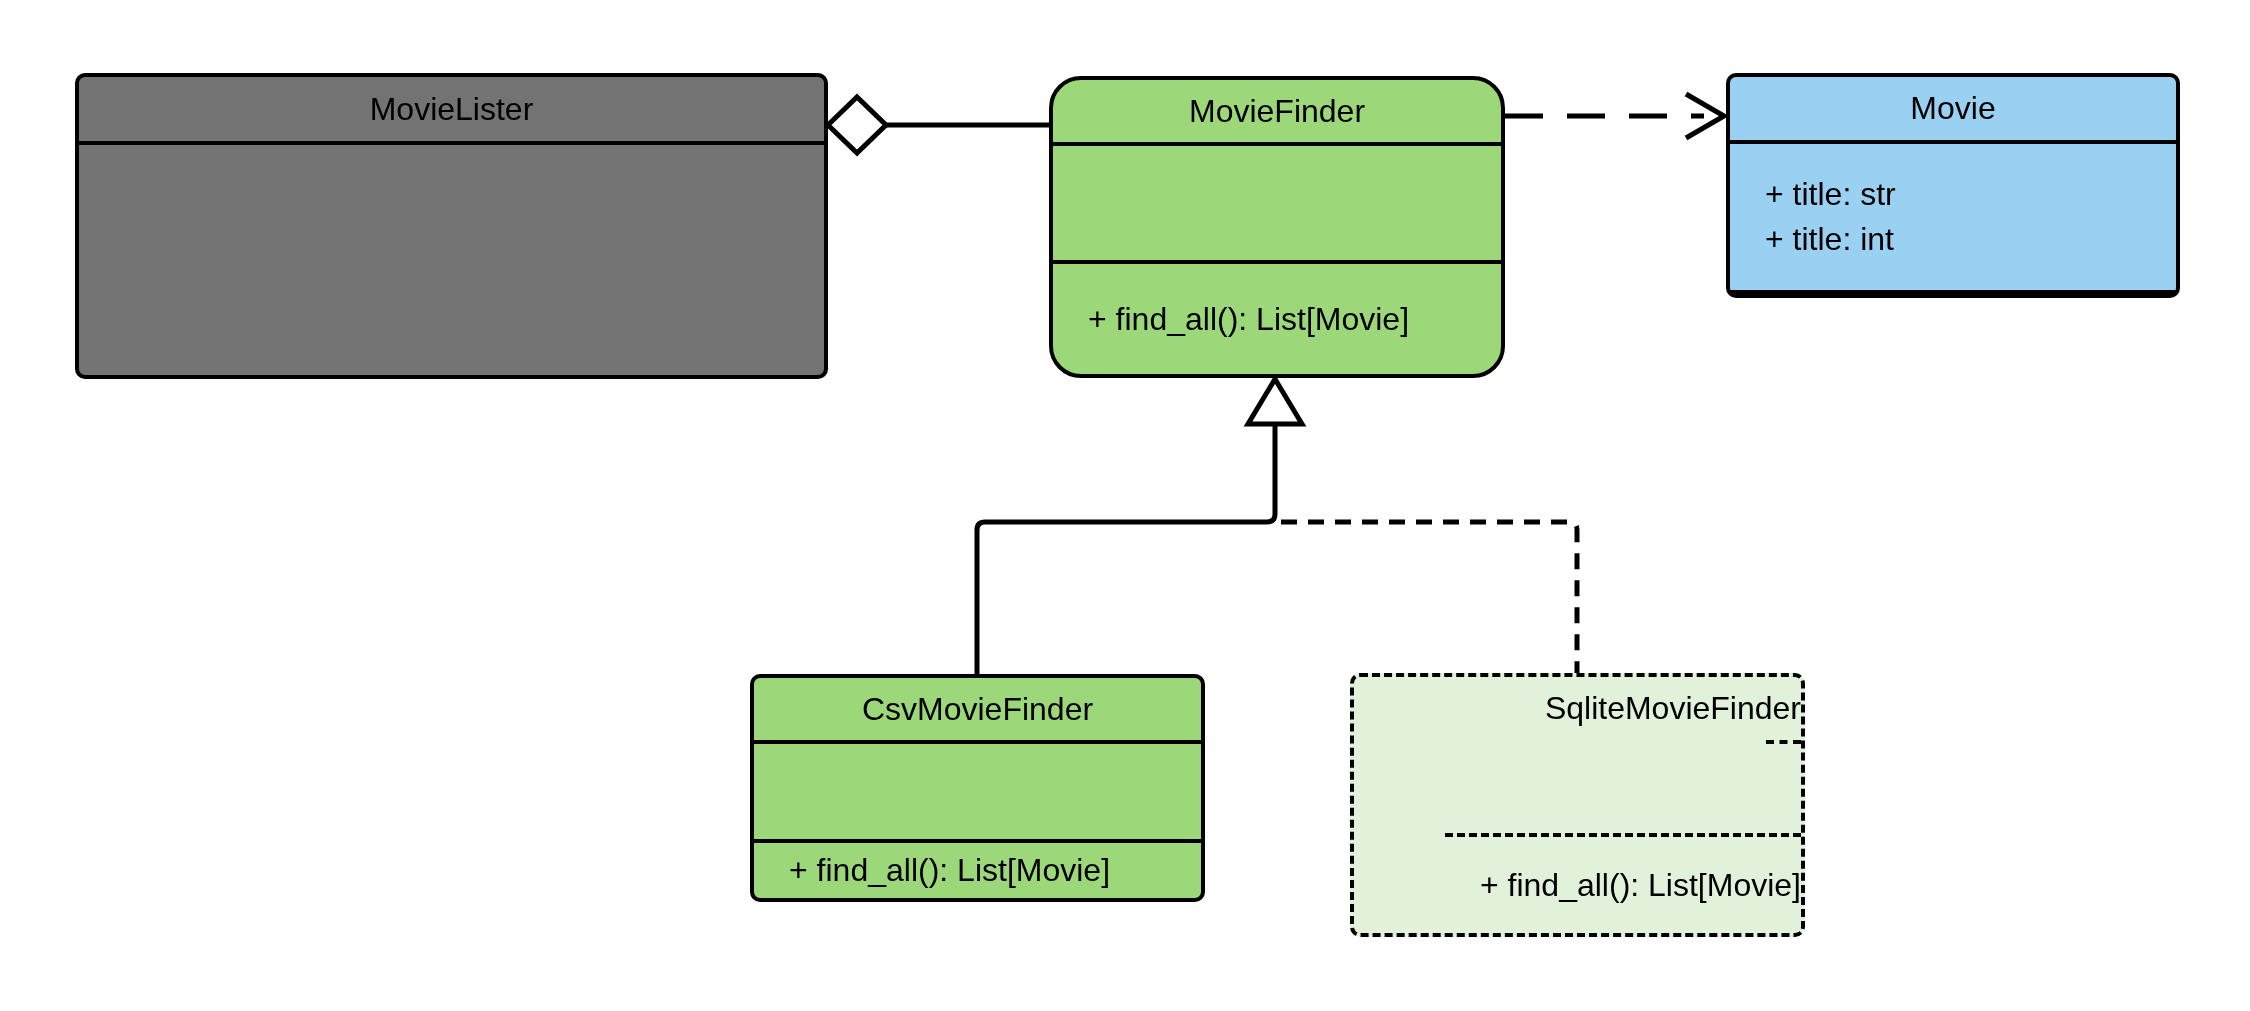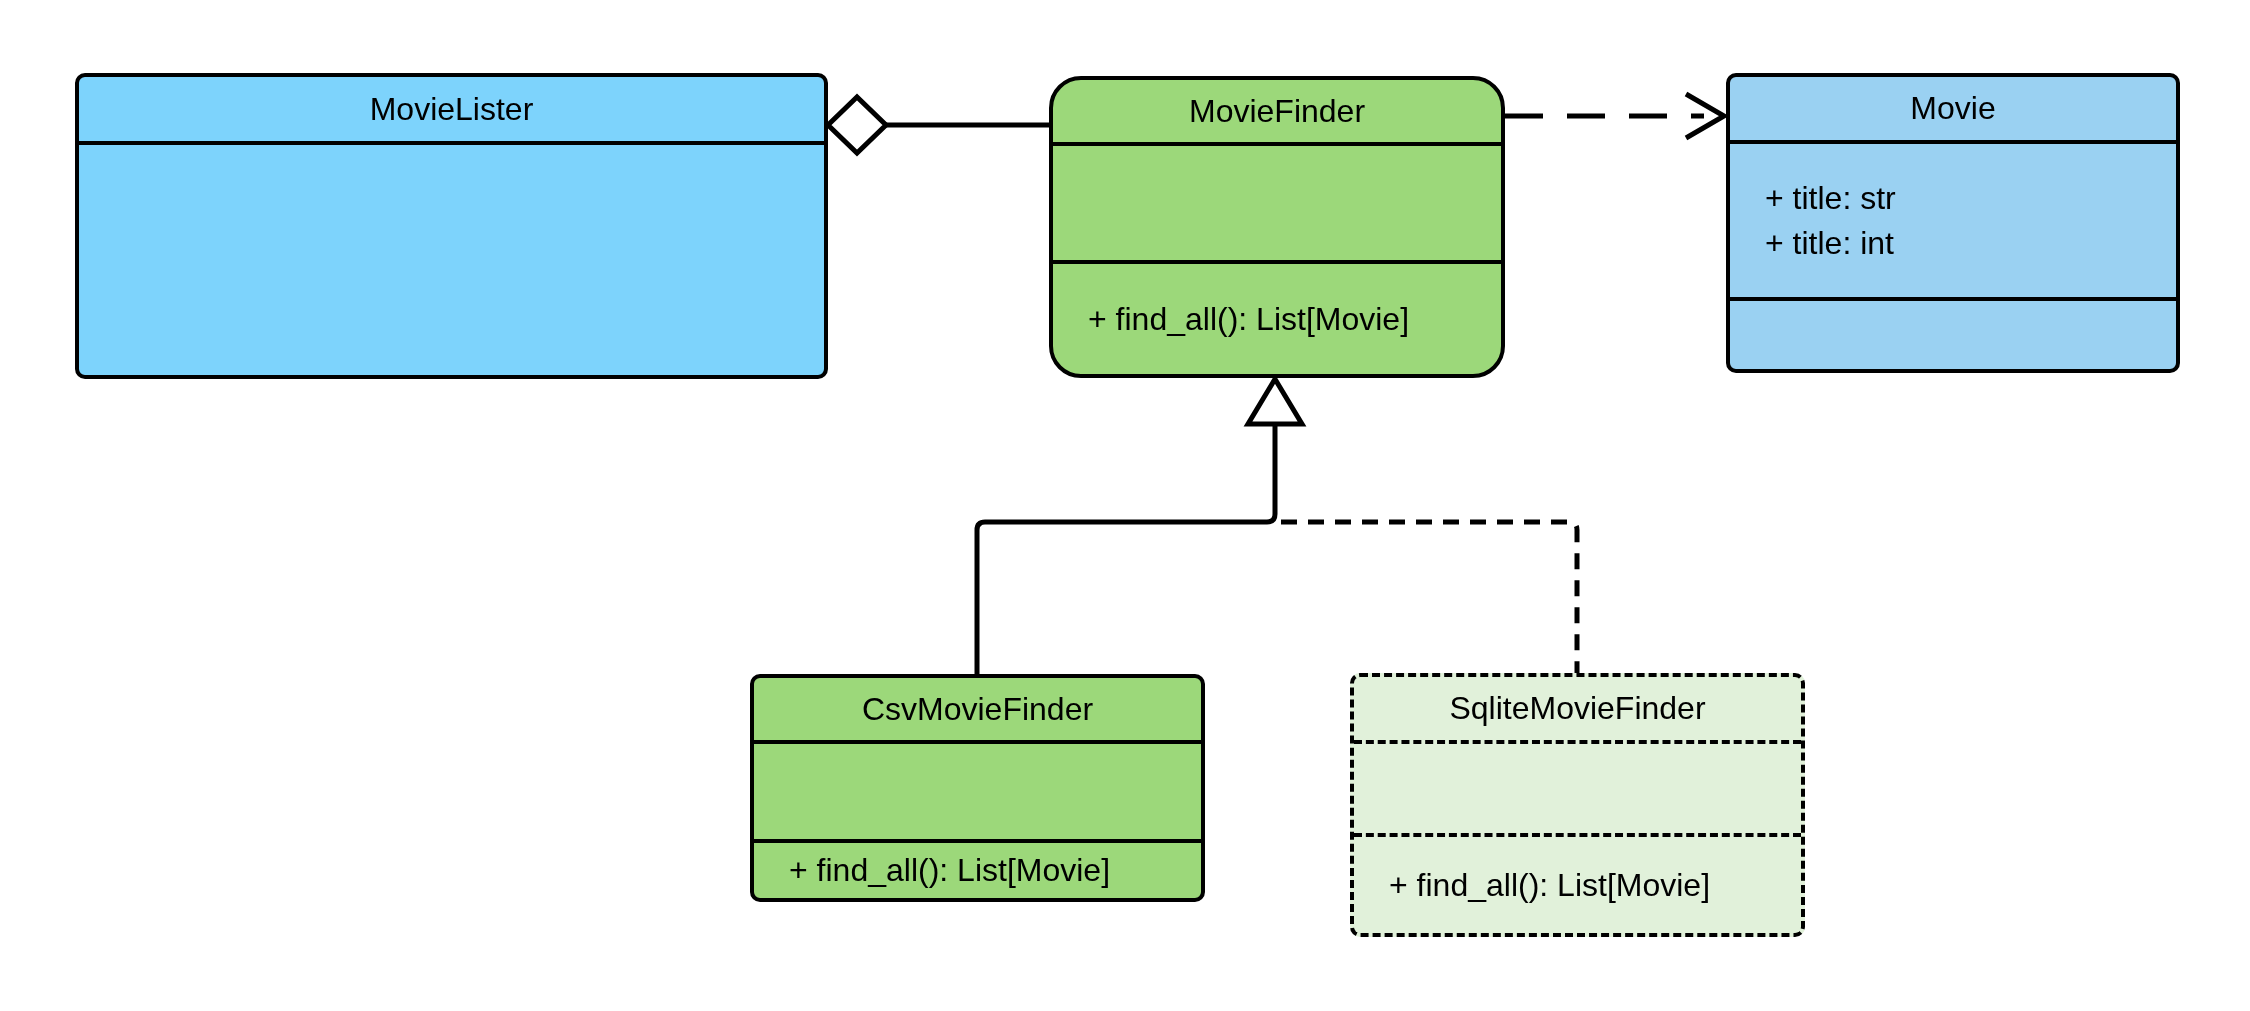--- a/index.html
+++ b/index.html
@@ -20,21 +20,21 @@
   }
   .class-box {
     position: absolute;
     z-index: 2;
     box-sizing: border-box;
     border: 4px solid #000000;
     border-radius: 10px;
     display: flex;
     flex-direction: column;
   }
-  .class-box.dashed { border-style: dashed; }
+  .class-box.dashed { border-style: dashed; align-items: flex-end; }
   .box-title {
     flex: 0 0 auto;
     box-sizing: border-box;
     display: flex;
     align-items: center;
     justify-content: center;
     font-size: 32px;
     white-space: pre;
   }
   .box-section {
@@ -42,29 +42,29 @@
     border-top: 4px solid #000000;
     display: flex;
     flex-direction: column;
     justify-content: center;
     padding-left: 35px;
   }
   .class-box.dashed .box-section { border-top-style: dashed; }
   .box-section.grow { flex: 1 1 auto; }
   .member { font-size: 32px; line-height: 45px; white-space: pre; }
 
-  #box-movielister       { left:   75px; top:  73px; width: 753px; height: 306px; background: #7dd3fc; }
+  #box-movielister       { left:   75px; top:  73px; width: 753px; height: 306px; background: #737373; }
   #box-movielister .box-title    { height: 64px; }
   #box-movielister .sec-attrs    { height: 98px; }
 
   #box-moviefinder       { left: 1049px; top:  76px; width: 456px; height: 302px; background: #9CD87A; border-radius: 32px; }
   #box-moviefinder .box-title    { height: 62px; }
   #box-moviefinder .sec-attrs    { height: 118px; }
 
-  #box-movie             { left: 1726px; top:  73px; width: 454px; height: 300px; background: #9AD1F2; }
+  #box-movie             { left: 1726px; top:  73px; width: 454px; height: 225px; background: #9AD1F2; }
   #box-movie .box-title          { height: 63px; }
   #box-movie .sec-attrs          { height: 157px; }
 
   #box-csvmoviefinder    { left:  750px; top: 674px; width: 455px; height: 228px; background: #9CD87A; }
   #box-csvmoviefinder .box-title { height: 62px; }
   #box-csvmoviefinder .sec-attrs { height: 99px; }
 
   #box-sqlitemoviefinder { left: 1350px; top: 673px; width: 455px; height: 264px; background: #E1F1DA; }
   #box-sqlitemoviefinder .box-title { height: 63px; }
   #box-sqlitemoviefinder .sec-attrs { height: 93px; }

